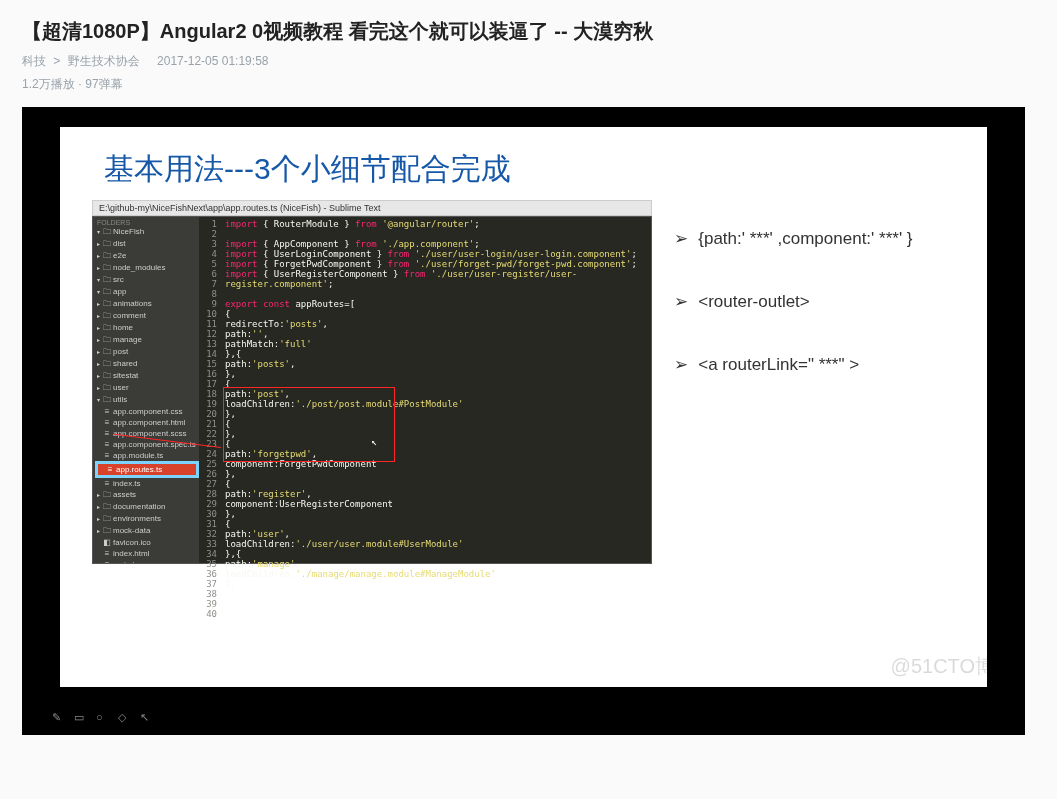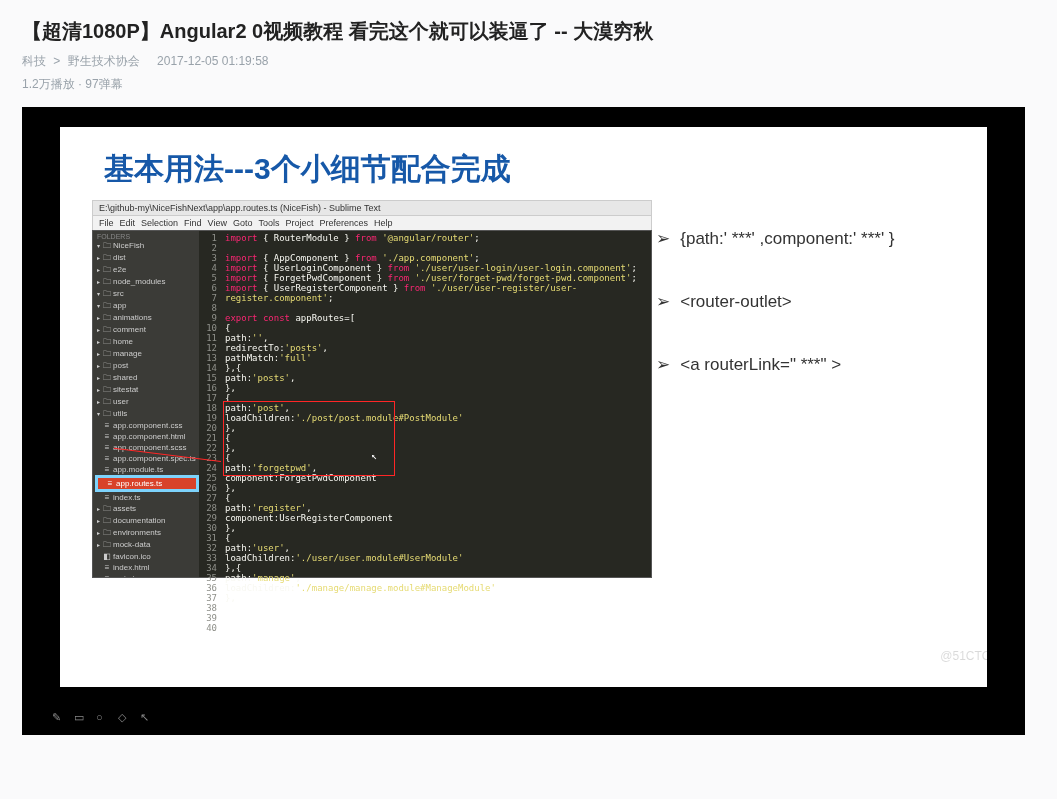--- a/index.html
+++ b/index.html
@@ -5,22 +5,22 @@
 *{box-sizing:border-box;margin:0;padding:0}
 body{font-family:"Microsoft YaHei","PingFang SC",Arial,sans-serif;background:#fafafb;width:1057px}
 .page{padding:18px 32px 0 22px}
 .title{font-size:20px;color:#222;font-weight:700;margin-bottom:8px}
 .breadcrumb{font-size:12px;color:#99a2aa;margin-bottom:6px}
 .breadcrumb .gt{margin:0 4px}
 .breadcrumb .time{margin-left:14px}
 .stats{font-size:12px;color:#99a2aa;margin-bottom:14px}
 .player{background:#000;height:628px;position:relative;padding:12px}
 .slide{background:#fff;height:560px;margin:8px 26px 0 26px;position:relative;overflow:hidden}
-.slide-title{color:#1658a8;font-size:30px;font-weight:700;padding:22px 0 0 44px;letter-spacing:0px}
-.slide-body{display:flex;padding:10px 18px 0 32px;gap:4px}
+.slide-title{color:#1658a8;font-size:30px;font-weight:400;padding:22px 0 0 44px;letter-spacing:0px}
+.slide-body{display:flex;padding:10px 18px 0 32px;gap:22px}
 .editor-wrap{width:560px}
 .ed-titlebar{background:#e7e7e7;font-size:9px;padding:2px 6px;color:#333;border:1px solid #ccc}
 .ed-menu{background:#f2f2f2;font-size:9px;padding:2px 6px;color:#333;border-left:1px solid #ccc;border-right:1px solid #ccc}
 .ed-menu span{margin-right:6px}
 .ed-body{background:#272822;display:flex;height:348px;border:1px solid #555}
 .sidebar{width:106px;background:#3b3b37;font-size:8px;color:#ccc;padding:2px 0;overflow:hidden}
 .sidebar .hdr{font-size:7px;color:#888;padding:0 4px}
 .sidebar .tree{padding-left:2px}
 .sidebar .node{white-space:nowrap;padding:0 2px;line-height:11px}
 .sidebar .arrow{display:inline-block;width:6px;font-size:6px}
@@ -32,21 +32,21 @@
 .kw{color:#f92672}.str{color:#e6db74}
 .redbox{position:absolute;border:1.5px solid #ff2626}
 .rb1{top:170px;left:2px;width:172px;height:75px}
 .arrow-line{position:absolute;top:230px;left:-108px;width:108px;height:1px;background:#ff2626;transform:rotate(7deg);transform-origin:right center}
 .cursor{position:absolute;top:220px;left:150px;font-size:10px;color:#fff}
 .bullets{padding-top:28px;font-size:17px;color:#333;font-family:"Segoe UI",Arial}
 .bullets .b{margin-bottom:42px}
 .bullets .chev{font-family:Arial;margin-right:10px}
 .player-ctrl{position:absolute;bottom:10px;left:30px;display:flex;gap:8px}
 .player-ctrl .ic{width:14px;height:14px;color:#888;font-size:11px}
-.watermark{position:absolute;right:10px;bottom:70px;color:rgba(0,0,0,0.15);font-size:12px}
+.watermark{position:absolute;right:10px;bottom:55px;color:rgba(0,0,0,0.15);font-size:20px}
 .lvl1{padding-left:8px}.lvl2{padding-left:18px}.lvl3{padding-left:28px}.lvl4{padding-left:38px}
 </style>
 </head>
 <body>
 
 <div class="page">
   <h1 class="title">【超清1080P】Angular2 0视频教程 看完这个就可以装逼了 -- 大漠穷秋</h1>
   <div class="breadcrumb">
     <span>科技</span>
     <span class="gt">&gt;</span>
@@ -54,23 +54,20 @@
     <span class="time">2017-12-05 01:19:58</span>
   </div>
   <div class="stats">1.2万播放 · 97弹幕</div>
 
   <div class="player">
     <div class="slide">
       <div class="slide-title">基本用法---3个小细节配合完成</div>
       <div class="slide-body">
         <div class="editor-wrap">
           <div class="ed-titlebar">E:\github-my\NiceFishNext\app\app.routes.ts (NiceFish) - Sublime Text</div>
-          <div class="ed-menu">
-            <span>File</span><span>Edit</span><span>Selection</span><span>Find</span><span>View</span><span>Goto</span><span>Tools</span><span>Project</span><span>Preferences</span><span>Help</span>
-          </div>
           <div class="ed-body">
             <div class="sidebar">
               <div class="hdr">FOLDERS</div>
               <div class="tree" id="tree">
                   <div class="node lvl0"><span class="arrow">▾</span><span class="fic">🗀</span>NiceFish</div>
                   <div class="node lvl1"><span class="arrow">▸</span><span class="fic">🗀</span>dist</div>
                   <div class="node lvl1"><span class="arrow">▸</span><span class="fic">🗀</span>e2e</div>
                   <div class="node lvl1"><span class="arrow">▸</span><span class="fic">🗀</span>node_modules</div>
                   <div class="node lvl1"><span class="arrow">▾</span><span class="fic">🗀</span>src</div>
                   <div class="node lvl2"><span class="arrow">▾</span><span class="fic">🗀</span>app</div>
@@ -148,22 +145,22 @@
                 <div class="cursor">↖</div>
               <div><span class="kw">import</span> { RouterModule } <span class="kw">from</span> <span class="str">'@angular/router'</span>;</div>
                   <div>&nbsp;</div>
                   <div><span class="kw">import</span> { AppComponent } <span class="kw">from</span> <span class="str">'./app.component'</span>;</div>
                   <div><span class="kw">import</span> { UserLoginComponent } <span class="kw">from</span> <span class="str">'./user/user-login/user-login.component'</span>;</div>
                   <div><span class="kw">import</span> { ForgetPwdComponent } <span class="kw">from</span> <span class="str">'./user/forget-pwd/forget-pwd.component'</span>;</div>
                   <div><span class="kw">import</span> { UserRegisterComponent } <span class="kw">from</span> <span class="str">'./user/user-register/user-register.component'</span>;</div>
                   <div>&nbsp;</div>
                   <div><span class="kw">export</span> <span class="kw">const</span> appRoutes=[</div>
                   <div>    {</div>
+                  <div>        redirectTo:<span class="str">'posts'</span>,</div>
                   <div>        path:<span class="str">''</span>,</div>
-                  <div>        redirectTo:<span class="str">'posts'</span>,</div>
                   <div>        pathMatch:<span class="str">'full'</span></div>
                   <div>    },{</div>
                   <div>        path:<span class="str">'posts'</span>,</div>
                   <div>    },</div>
                   <div>    {</div>
                   <div>        path:<span class="str">'post'</span>,</div>
                   <div>        loadChildren:<span class="str">'./post/post.module#PostModule'</span></div>
                   <div>    },</div>
                   <div>    {</div>
                   <div>    },</div>

